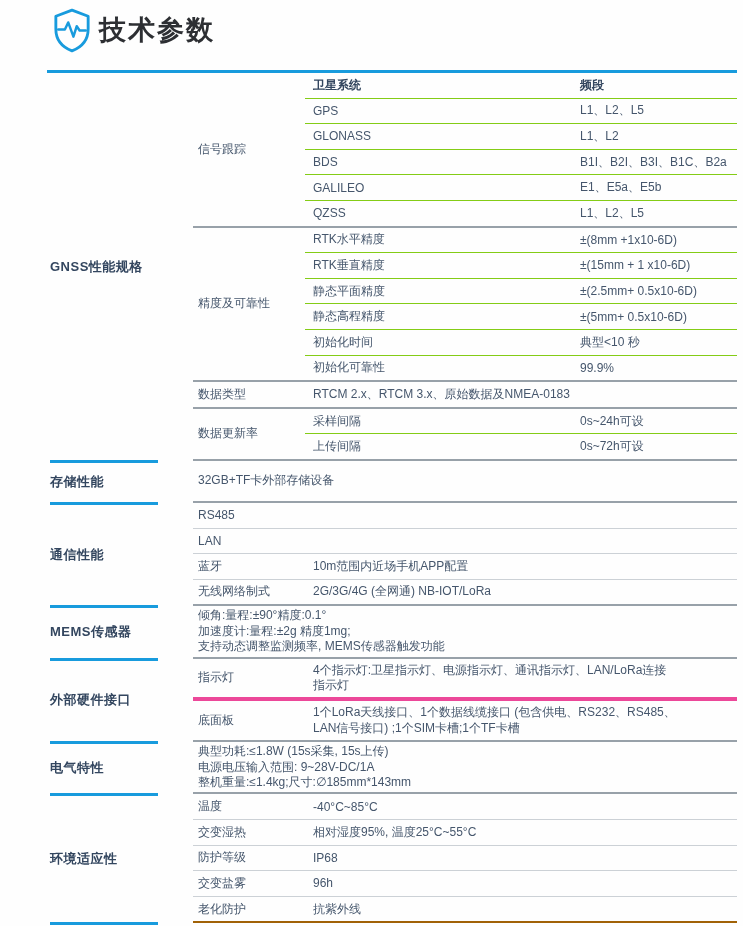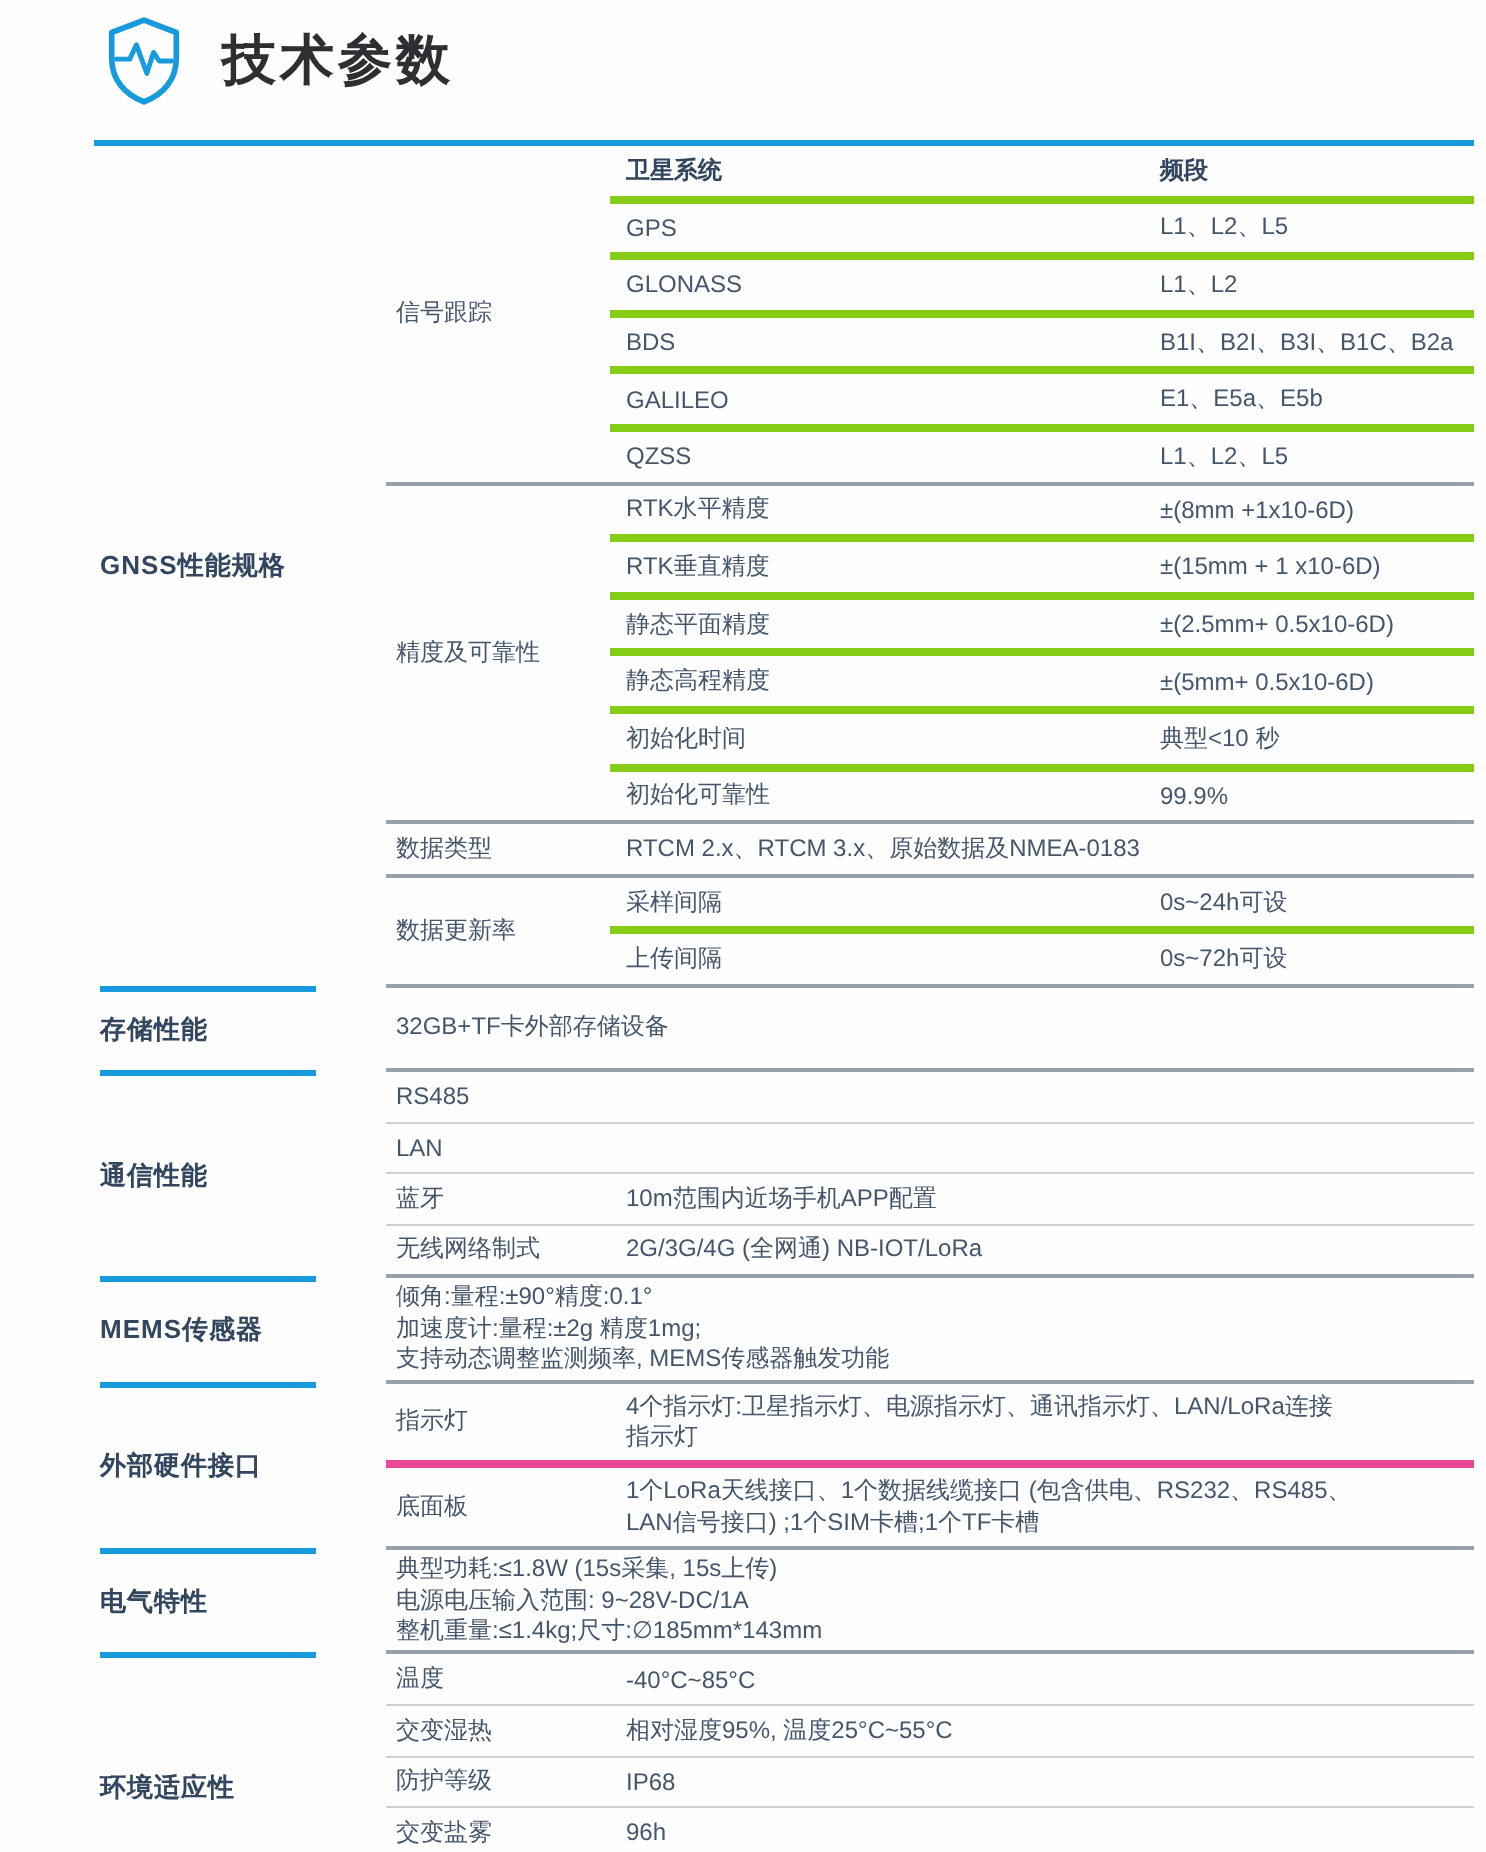--- a/index.html
+++ b/index.html
@@ -5,48 +5,48 @@
   html,body{margin:0;padding:0;background:#ffffff;}
   body{
     width:743px;height:926px;position:relative;
     font-family:"Liberation Sans","DejaVu Sans",sans-serif;
     color:#45566c;font-size:12px;
     -webkit-font-smoothing:antialiased;
   }
   .page{position:absolute;inset:0;background:#fefefe;overflow:hidden;}
 
   
-  .hdr{position:absolute;top:7px;left:53px;display:flex;align-items:center;gap:20px;}
+  .hdr{position:absolute;top:7px;left:53px;display:flex;align-items:center;gap:8px;}
   .shield{width:38px;height:47px;display:block;}
   .title{margin:0;font-size:27px;font-weight:bold;color:#2d2f33;letter-spacing:2px;line-height:47px;}
 
   
   .spec-table{
     position:absolute;top:70px;left:47px;width:690px;
     border-top:3px solid #189bdd;
   }
   .group{display:flex;position:relative;}
   .cat{width:146px;flex:0 0 146px;position:relative;display:flex;align-items:center;}
   .cat .cat-label{padding-left:3px;font-weight:bold;font-size:13px;color:#33465f;letter-spacing:0.5px;}
   .cat::after{ 
     content:"";position:absolute;left:3px;bottom:-2px;width:108px;height:3px;
     background:#189bdd;z-index:2;
   }
   .gbody{flex:1;min-width:0;border-bottom:2px solid #98a1a9;}
-  .group.last .gbody{border-bottom:6px solid #a16207;}
+  .group.last .gbody{border-bottom:2px solid #a16207;}
 
   
   .subgroup{display:flex;border-bottom:2px solid #98a1a9;}
   .subgroup:last-child{border-bottom:none;}
   .subgroup.single{align-items:center;height:24.6px;}
   .sublabel{width:112px;flex:0 0 112px;box-sizing:border-box;padding-left:5px;display:flex;align-items:center;}
   .subrows{flex:1;min-width:0;}
 
   
-  .r{display:flex;align-items:center;height:24.6px;border-bottom:4px solid #84cc16;}
+  .r{display:flex;align-items:center;height:24.6px;border-bottom:1px solid #84cc16;}
   .r:last-child{border-bottom:none;}
   .c1{width:275px;flex:0 0 275px;box-sizing:border-box;padding-left:8px;white-space:nowrap;}
   .c2{flex:1;white-space:nowrap;}
   .r.hdrrow{font-weight:bold;color:#33465f;}
 
   
   .prow{display:flex;align-items:center;height:24.6px;border-bottom:1px solid #ccd1d6;}
   .prow:last-child{border-bottom:none;}
   .pname{width:112px;flex:0 0 112px;box-sizing:border-box;padding-left:5px;white-space:nowrap;}
   .pval{flex:1;box-sizing:border-box;padding-left:8px;white-space:nowrap;}

